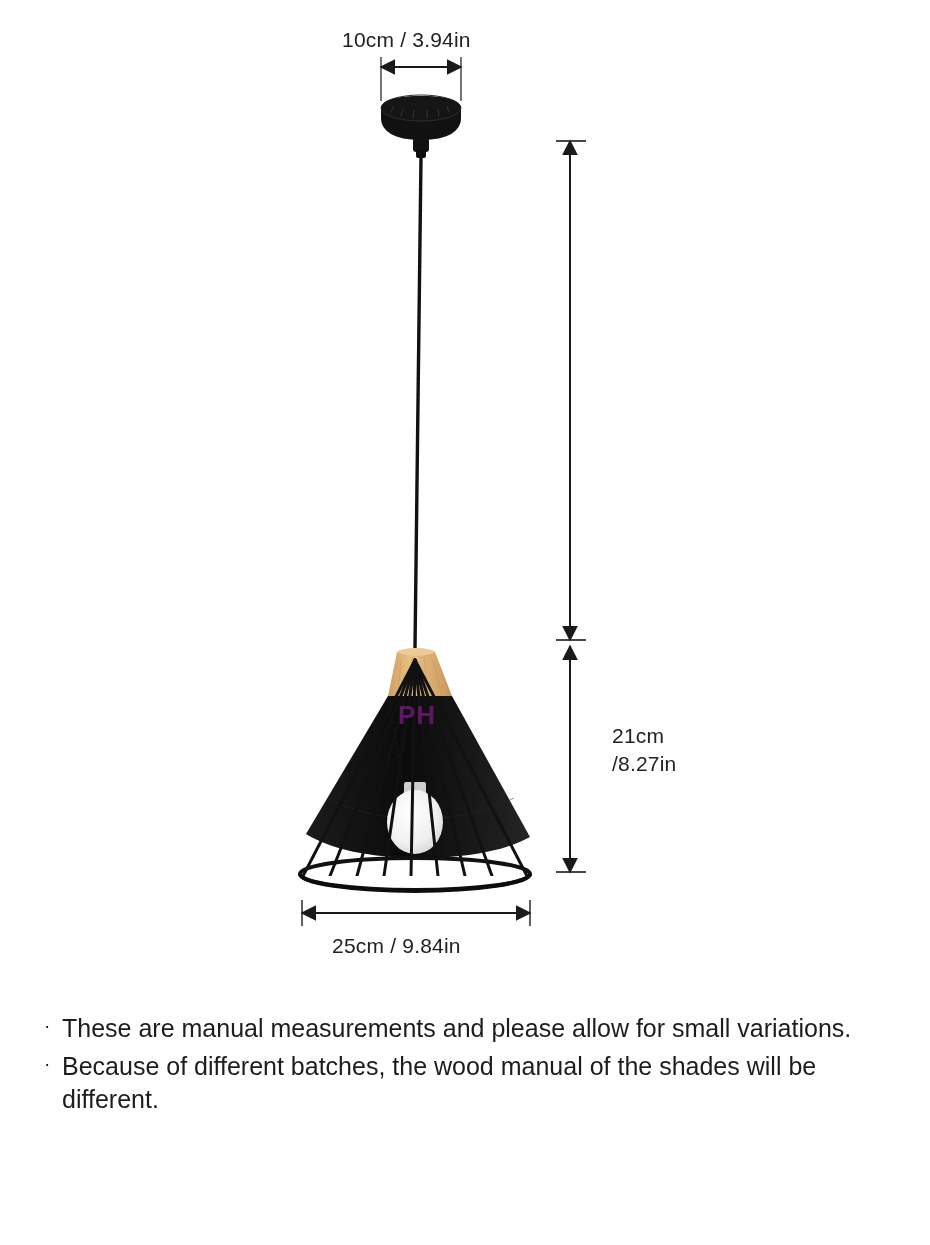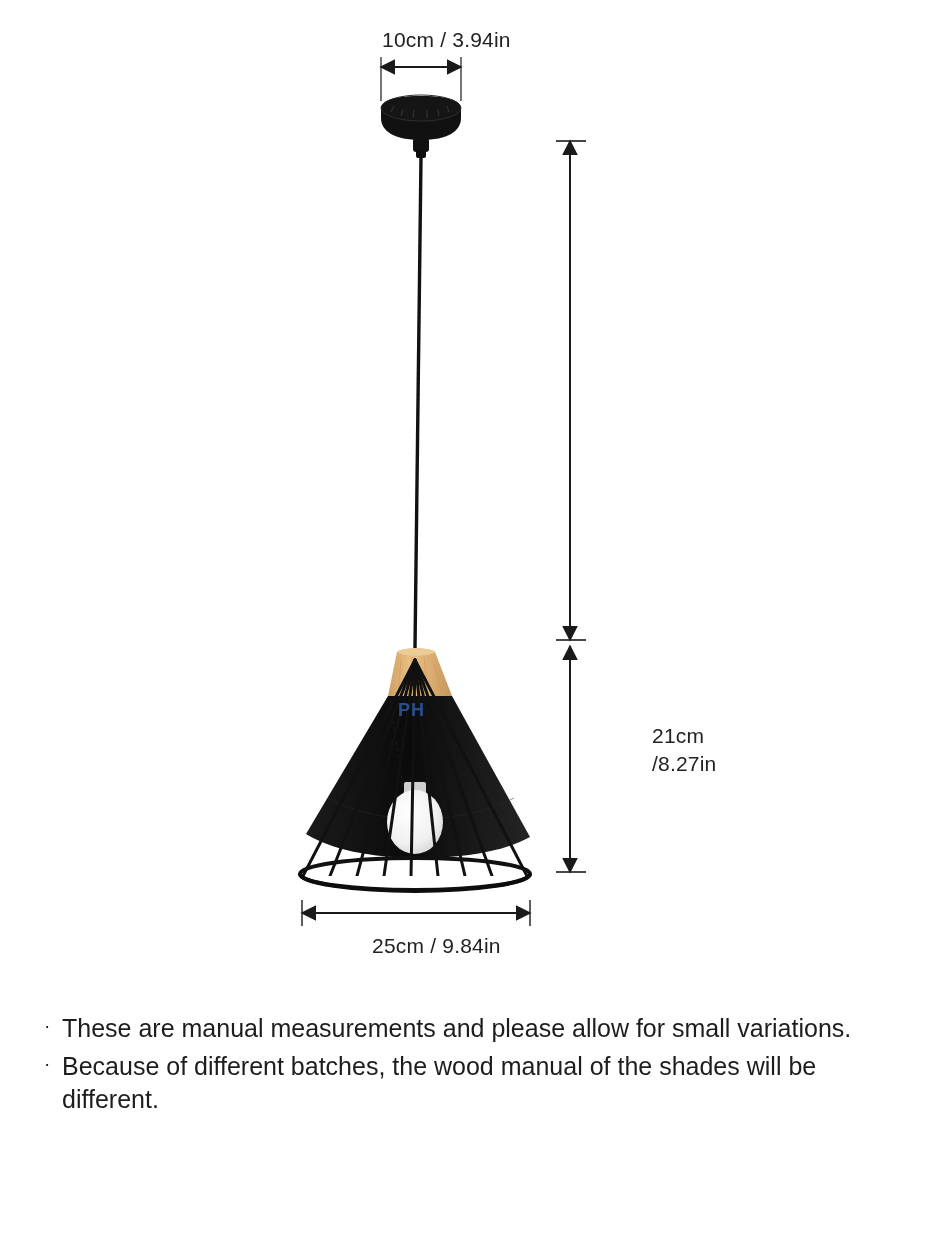--- a/index.html
+++ b/index.html
@@ -27,21 +27,20 @@
     width: 930px;
     height: 1245px;
   }
   .dim-label {
     position: absolute;
     font-size: 21px;
     color: #222;
     letter-spacing: 0.2px;
     line-height: 1.35;
     white-space: pre-line;
-    margin-left: 40px;
   }
   #label-top {
     left: 342px;
     top: 26px;
   }
   #label-right-cord {
     left: 589px;
     top: 366px;
   }
   #label-right-shade {
@@ -73,23 +72,23 @@
     line-height: 1.5;
     color: #1d1d1d;
   }
   .note-text {
     flex: 1 1 auto;
   }
   .wm {
     position: absolute;
     left: 398px;
     top: 700px;
-    font-size: 18px;
+    font-size: 26px;
     font-weight: bold;
-    color: #3b82f6;
+    color: #a21caf;
     opacity: 0.55;
     letter-spacing: 1px;
   }
 </style>
 </head>
 <body>
 
 <div class="stage">
 
   <svg class="diagram" viewBox="0 0 930 1245">

